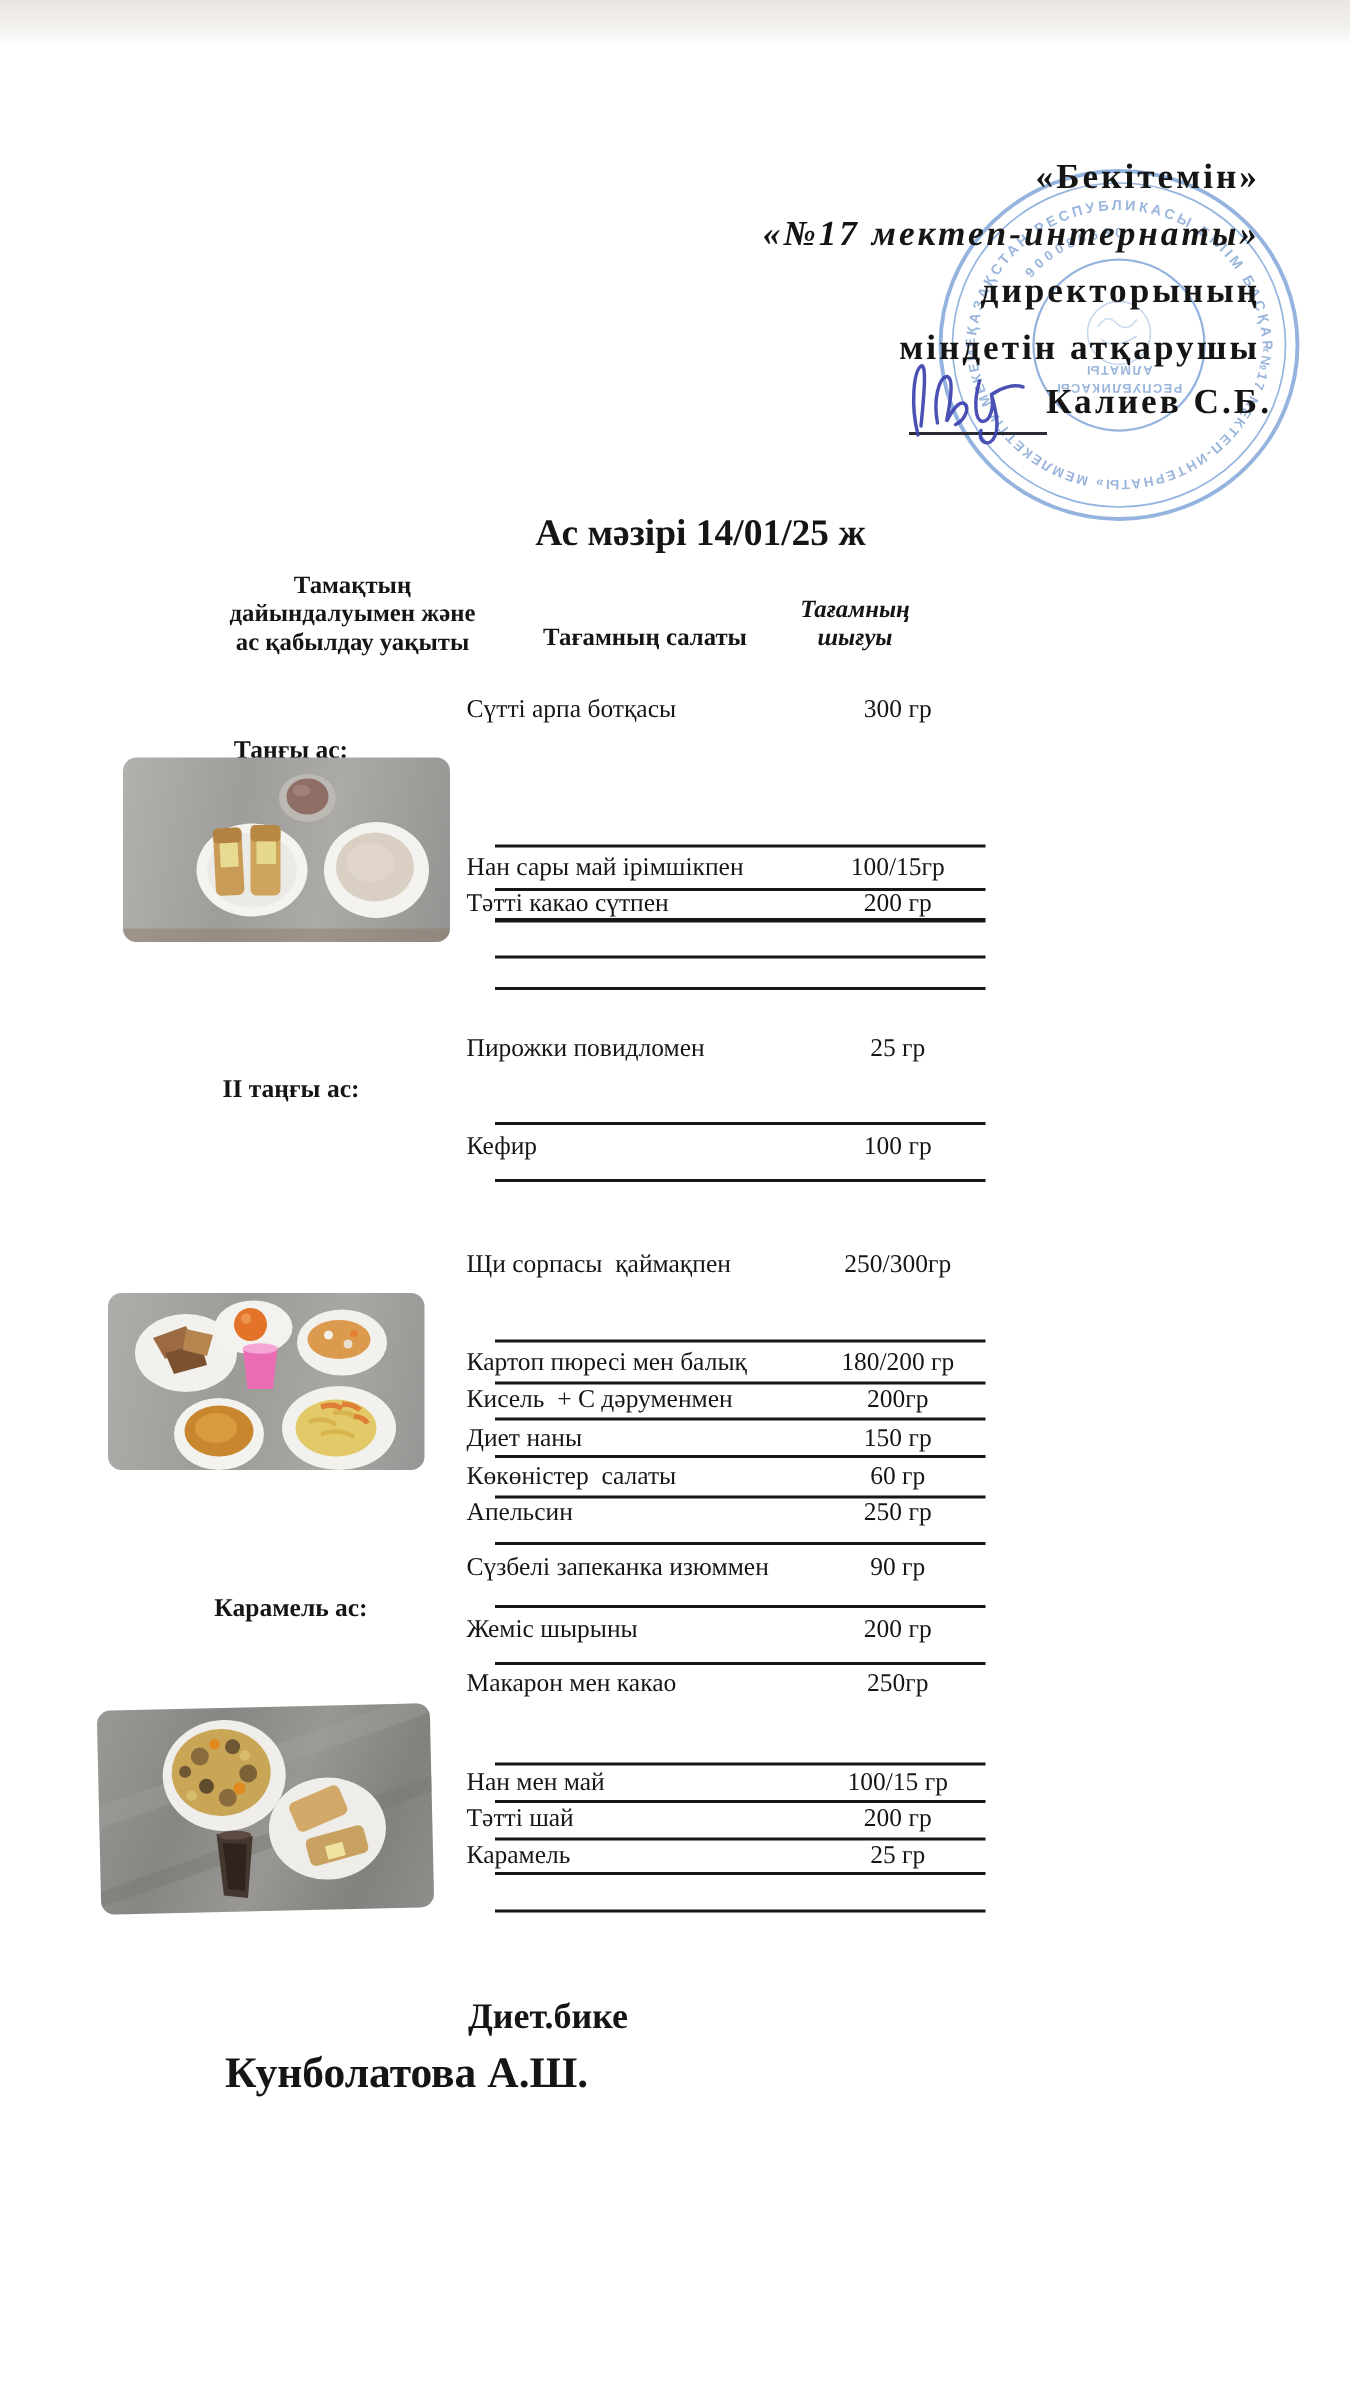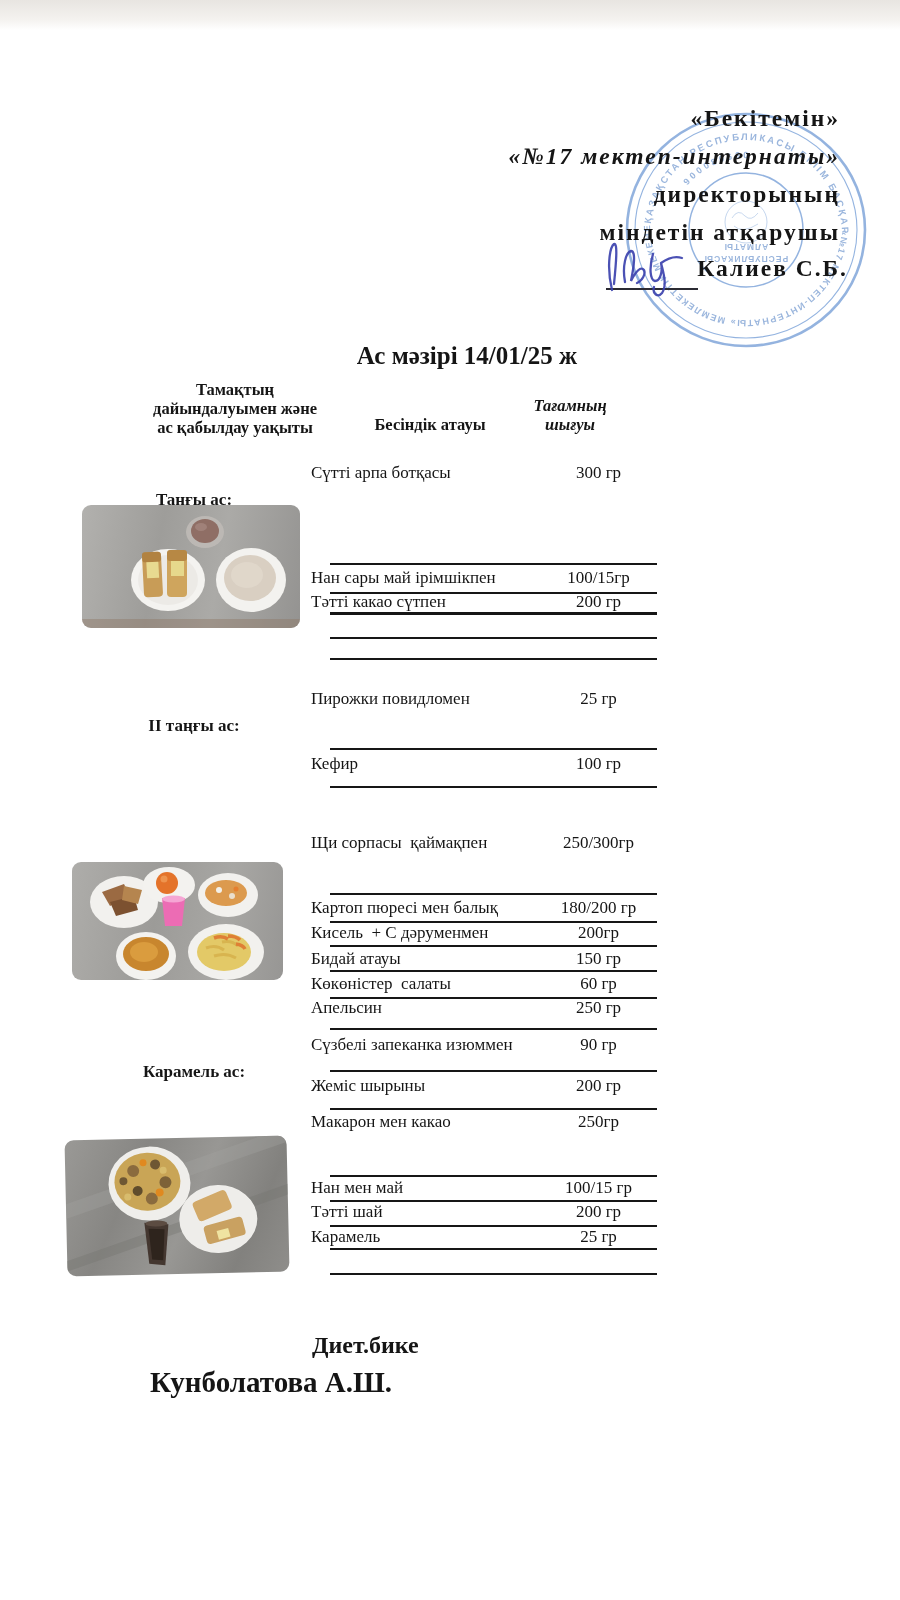--- a/index.html
+++ b/index.html
@@ -105,21 +105,21 @@
   </svg>
   <div class="sig-underline"></div>
 
   <div class="title">Ас мәзірі 14/01/25 ж</div>
 
   <div class="ch ch1">
     <div>Тамақтың</div>
     <div>дайындалуымен және</div>
     <div>ас қабылдау уақыты</div>
   </div>
-  <div class="ch ch2">Бесіндік атауы</div>
+  <div class="ch ch2">Тағамның салаты</div>
   <div class="ch ch3">
     <div>Тағамның</div>
     <div>шығуы</div>
   </div>
 
   <div class="row" style="top:462px">
     <span class="lab">Таңғы ас:</span>
     <span class="dish">Сүтті арпа ботқасы</span>
     <span class="qty">300 гр</span>
   </div>
@@ -212,21 +212,21 @@
     <span class="dish">Картоп пюресі мен балық</span>
     <span class="qty">180/200 гр</span>
   </div>
   <div class="hline" style="top:921px"></div>
   <div class="row" style="top:922px">
     <span class="dish">Кисель  + С дәруменмен</span>
     <span class="qty">200гр</span>
   </div>
   <div class="hline" style="top:945px"></div>
   <div class="row" style="top:948px">
-    <span class="dish">Бидай атауы</span>
+    <span class="dish">Диет наны</span>
     <span class="qty">150 гр</span>
   </div>
   <div class="hline" style="top:970px"></div>
   <div class="row" style="top:973px">
     <span class="dish">Көкөністер  салаты</span>
     <span class="qty">60 гр</span>
   </div>
   <div class="hline" style="top:997px"></div>
   <div class="row" style="top:997px">
     <span class="dish">Апельсин</span>

